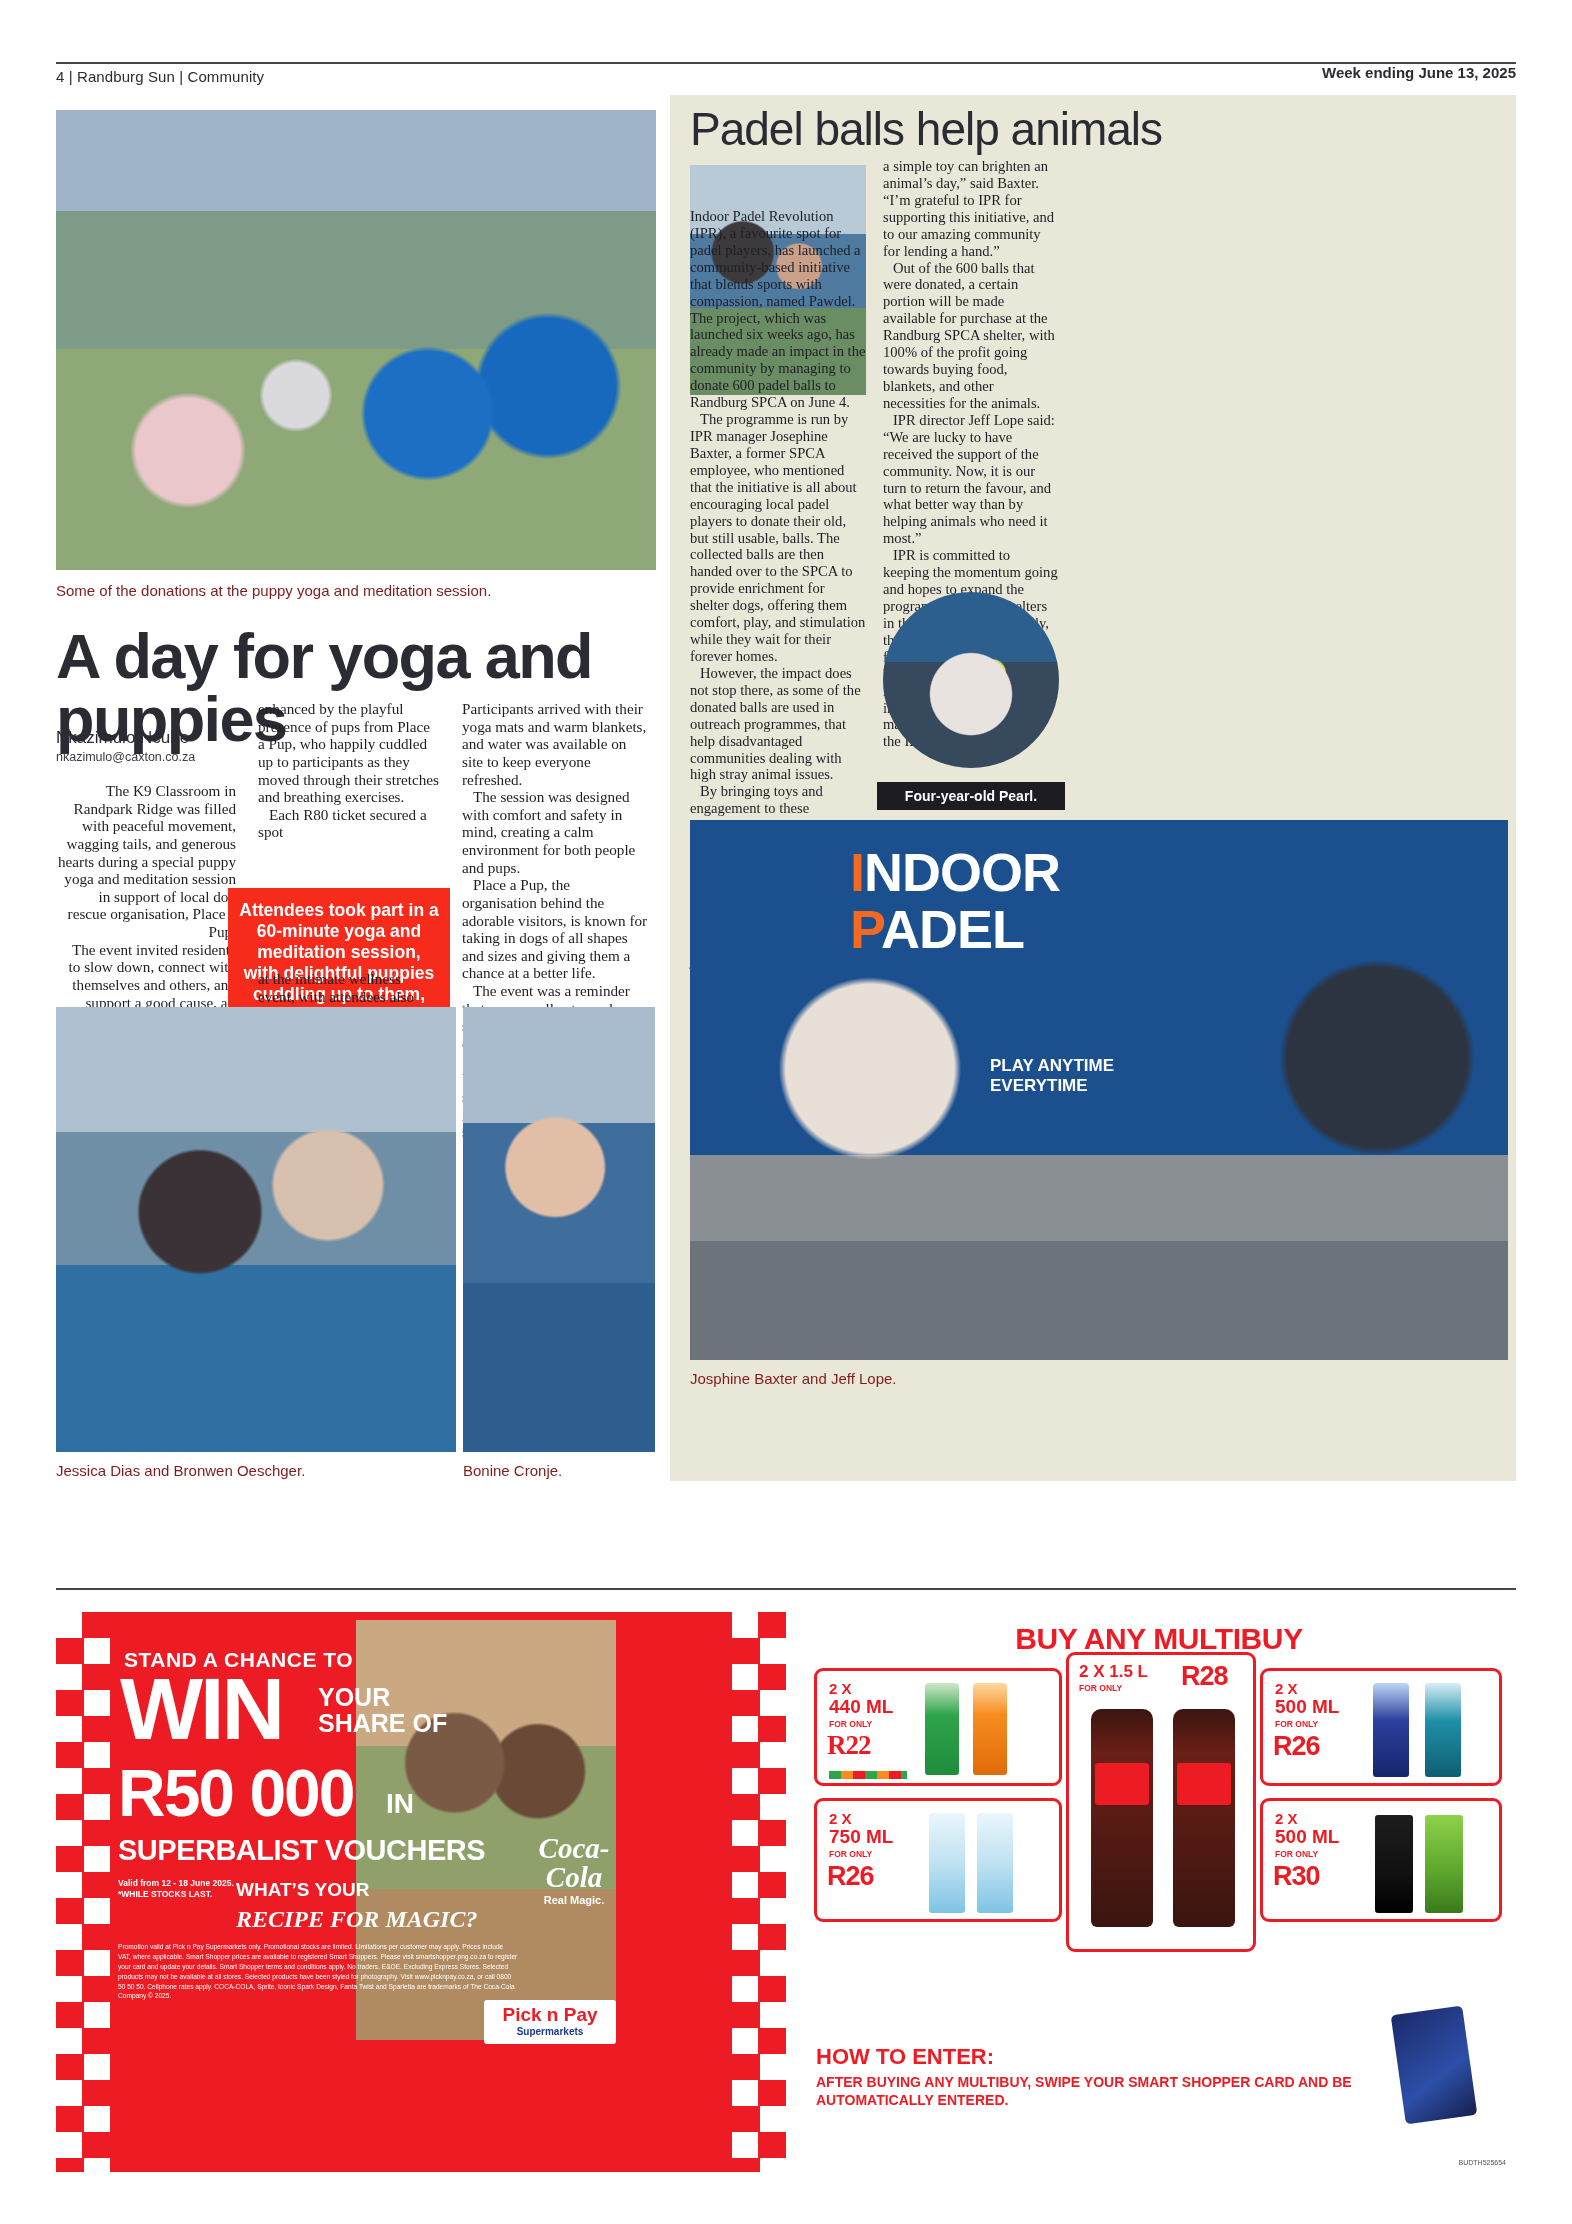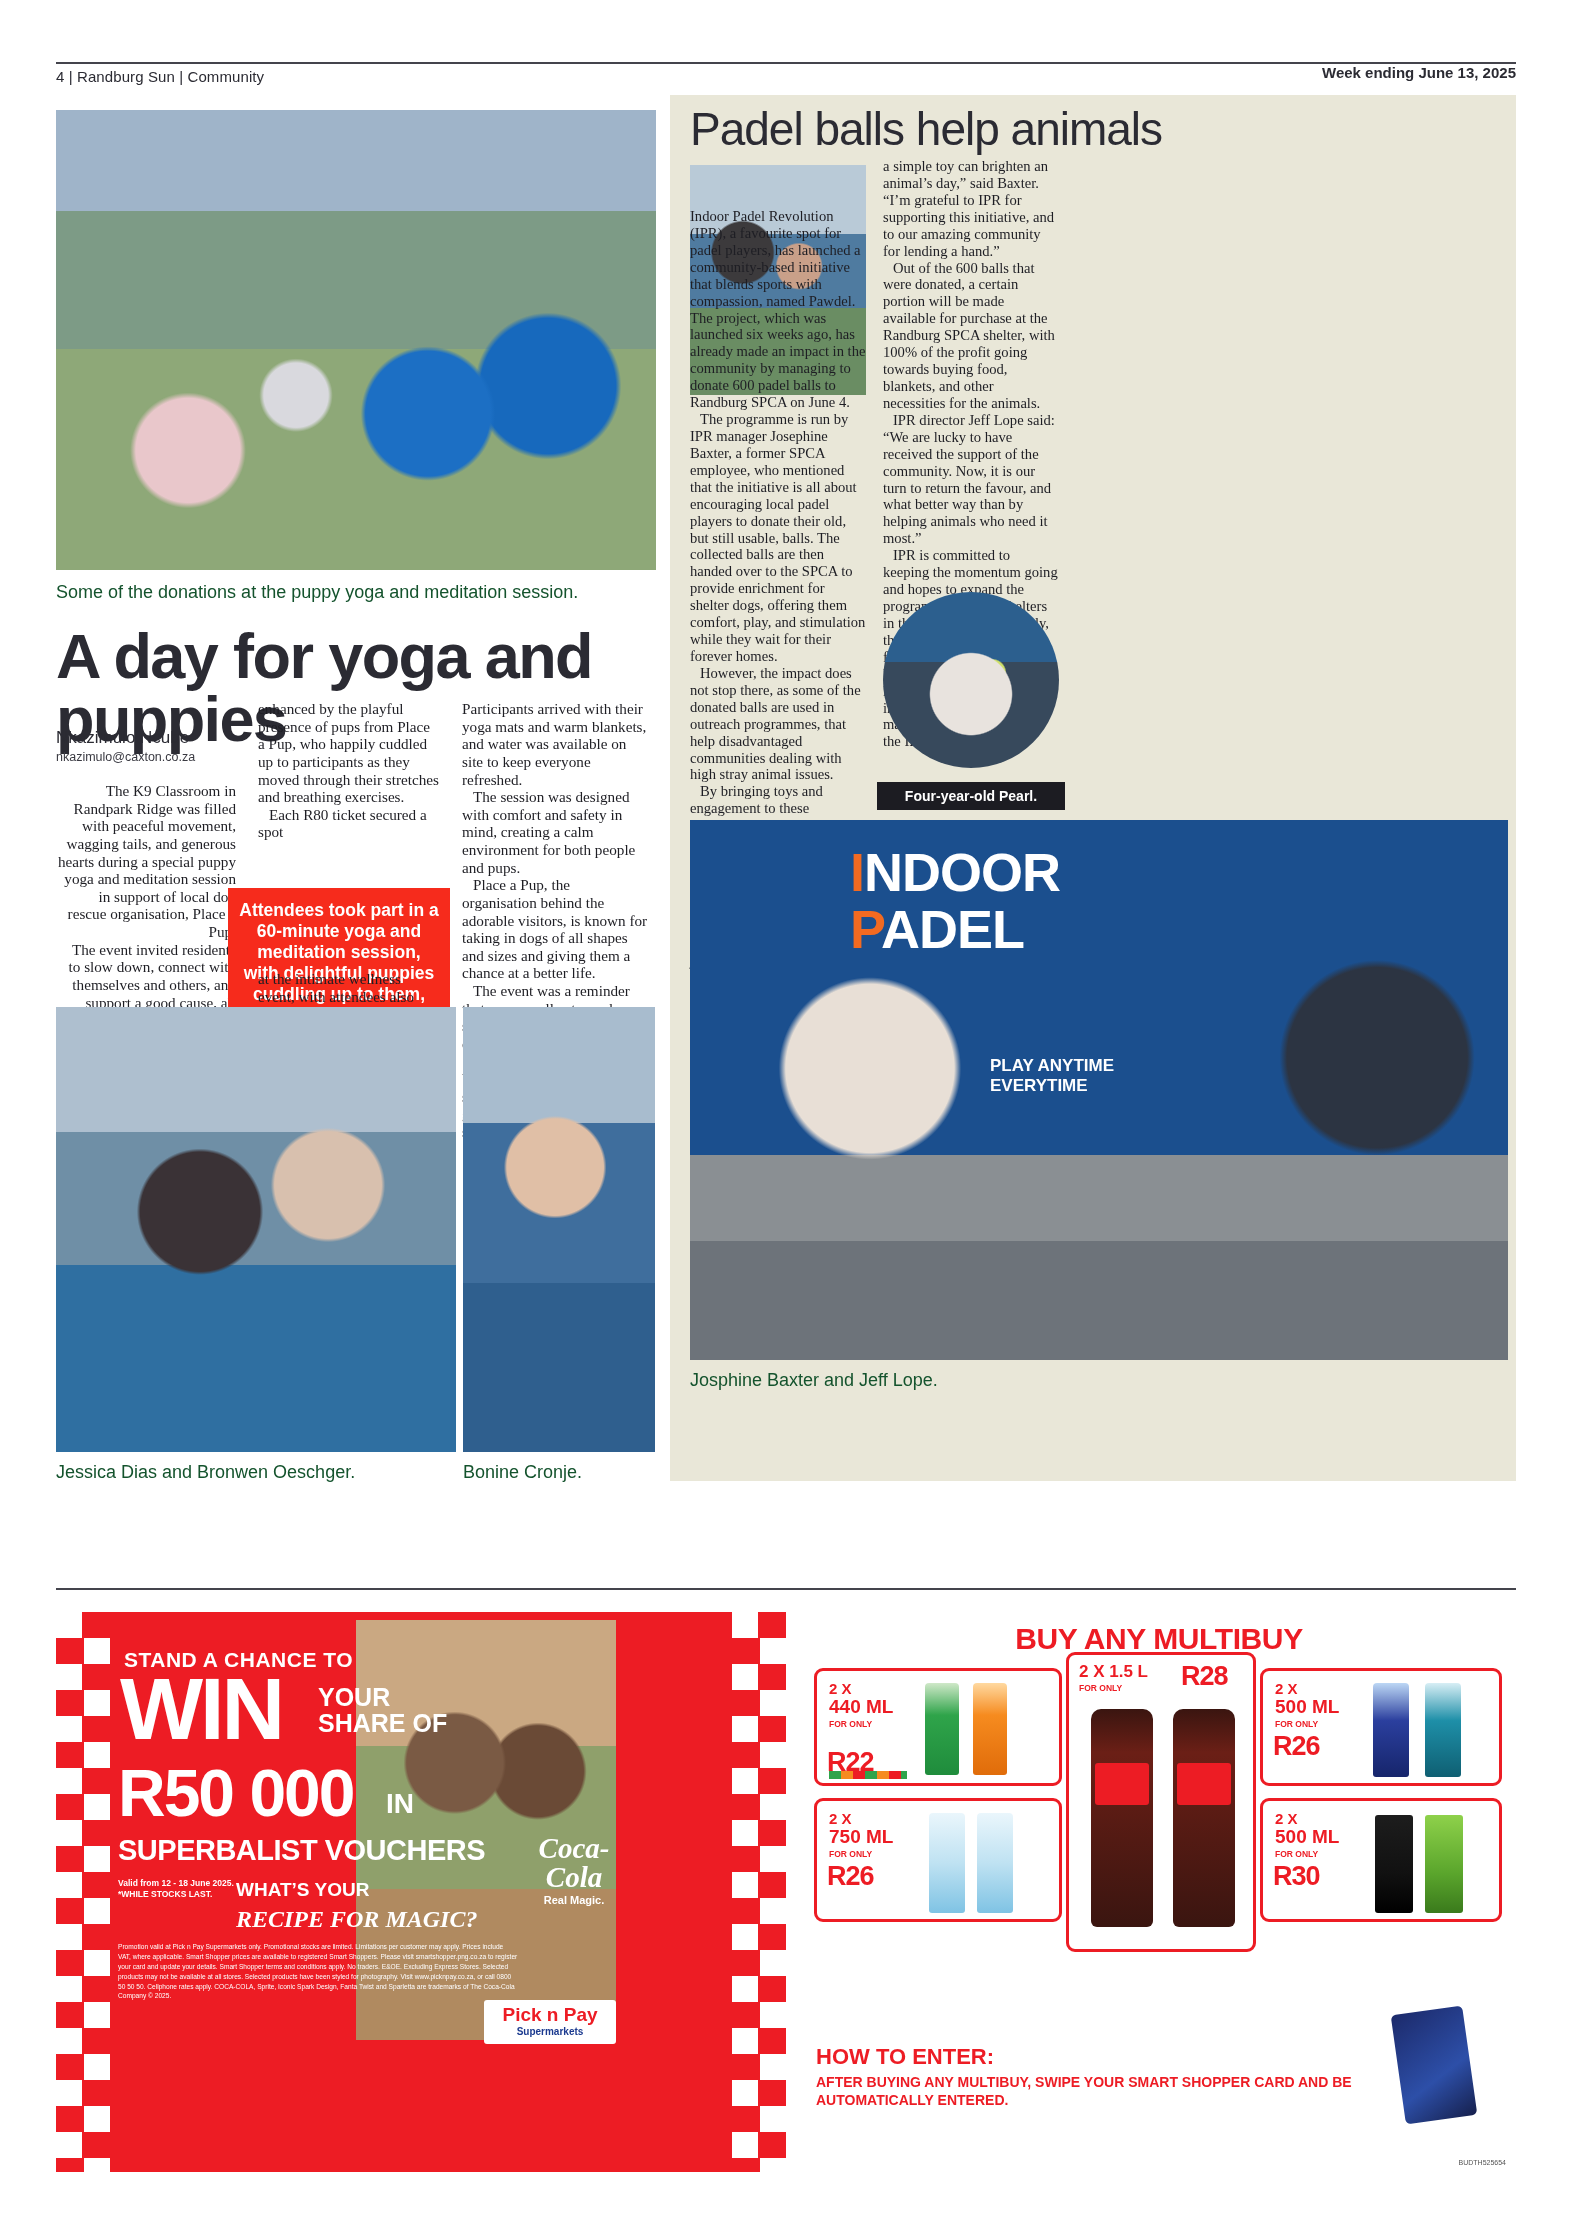--- a/index.html
+++ b/index.html
@@ -13,21 +13,21 @@
   
   .masthead{position:absolute;left:56px;top:62px;width:1460px;border-top:2px solid #44444c;
             height:26px;display:flex;justify-content:space-between;align-items:flex-start;}
   .mh-left{font-family:"Liberation Sans",sans-serif;font-size:15px;letter-spacing:.1px;
            padding-top:4px;color:#2b2b33;}
   .mh-right{font-family:"Liberation Sans",sans-serif;font-size:15px;font-weight:bold;
             color:#2b2b33;}
 
   .photo{position:relative;overflow:hidden;background:#8fa27f;}
   .ph-main{position:absolute;left:56px;top:110px;width:600px;height:460px;}
-  .cap{font-family:"Liberation Sans",sans-serif;font-size:18px;color:#14532d;}
+  .cap{font-family:"Liberation Sans",sans-serif;font-size:15px;color:#7f1d1d;}
   .cap-main{position:absolute;left:56px;top:582px;width:600px;}
 
   .headline{position:absolute;left:56px;top:625px;width:620px;
             font-family:"Liberation Sans",sans-serif;font-weight:bold;
             font-size:63px;line-height:1.0;letter-spacing:-1.6px;color:#2b2b33;}
 
   .byline{position:absolute;left:56px;top:728px;width:200px;}
   .byline .nm{font-family:"Liberation Sans",sans-serif;font-size:17px;color:#2b2b33;}
   .byline .em{font-family:"Liberation Sans",sans-serif;font-size:12.5px;color:#3a3a42;margin-top:2px;}
 
@@ -315,21 +315,21 @@
       </div>
     </div>
 
     <div class="ad-right">
       <div class="mb-title">BUY ANY MULTIBUY</div>
 
       <div class="mb-cell" style="left:12px;top:56px;width:248px;height:118px;">
         <div class="mb-q" style="left:12px;top:10px;">2 X</div>
         <div class="mb-q" style="left:12px;top:26px;font-size:19px;">440 ML</div>
         <div class="mb-for" style="left:12px;top:48px;">FOR ONLY</div>
-        <div class="mb-p" style="left:10px;top:76px;">R22</div>
+        <div class="mb-p" style="left:10px;top:59px;font-family:Liberation Serif, serif;">R22</div>
         <div class="bottle" style="left:108px;top:12px;width:34px;height:92px;background:linear-gradient(#cfe8c8,#2fa44a 35%,#1f8c3c);"></div>
         <div class="bottle" style="left:156px;top:12px;width:34px;height:92px;background:linear-gradient(#ffd9a0,#f68b1f 35%,#e06c0a);"></div>
         <div style="position:absolute;left:12px;bottom:4px;width:78px;height:8px;background:repeating-linear-gradient(90deg,#2fa44a 0 12px,#f68b1f 12px 24px,#ed1c24 24px 36px);"></div>
       </div>
 
       <div class="mb-cell" style="left:264px;top:40px;width:190px;height:300px;">
         <div class="mb-q" style="left:10px;top:8px;font-size:17px;">2 X 1.5 L</div>
         <div class="mb-for" style="left:10px;top:28px;">FOR ONLY</div>
         <div class="mb-p" style="left:112px;top:6px;">R28</div>
         <div class="bottle" style="left:22px;top:54px;width:62px;height:218px;background:linear-gradient(#3a1510,#6b1f16 20%,#3a1510);border-radius:10px 10px 6px 6px;"></div>

